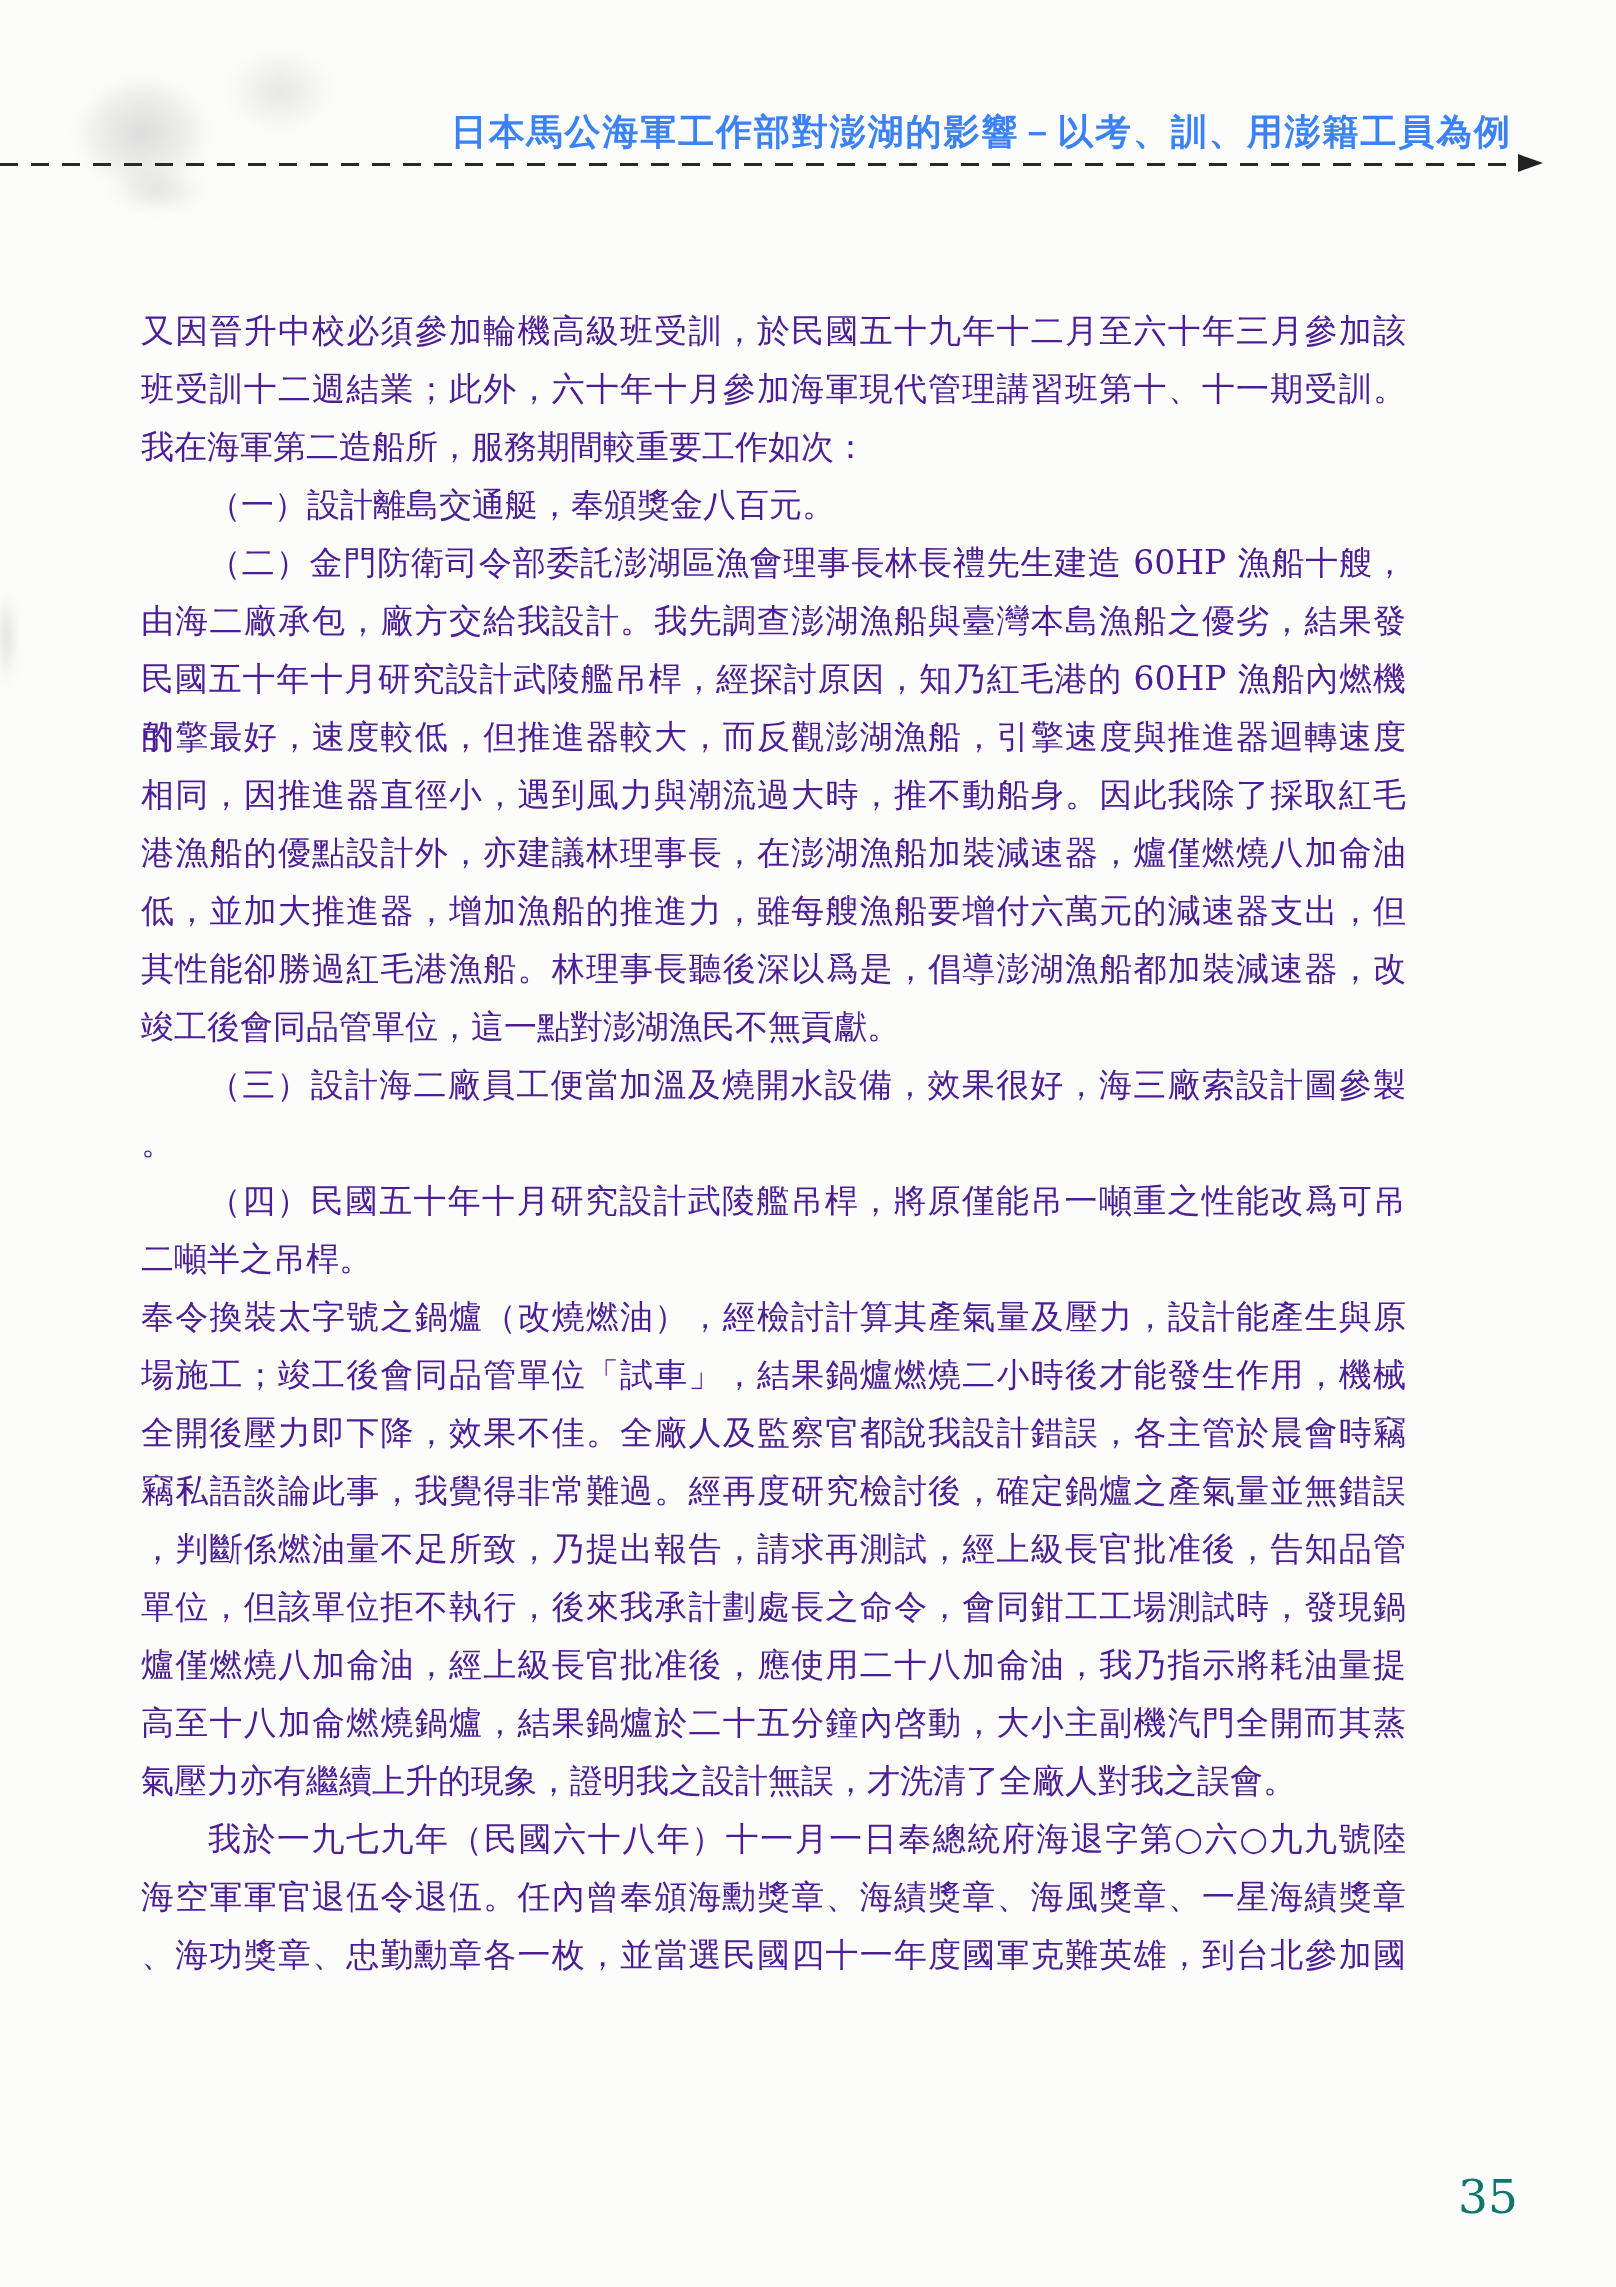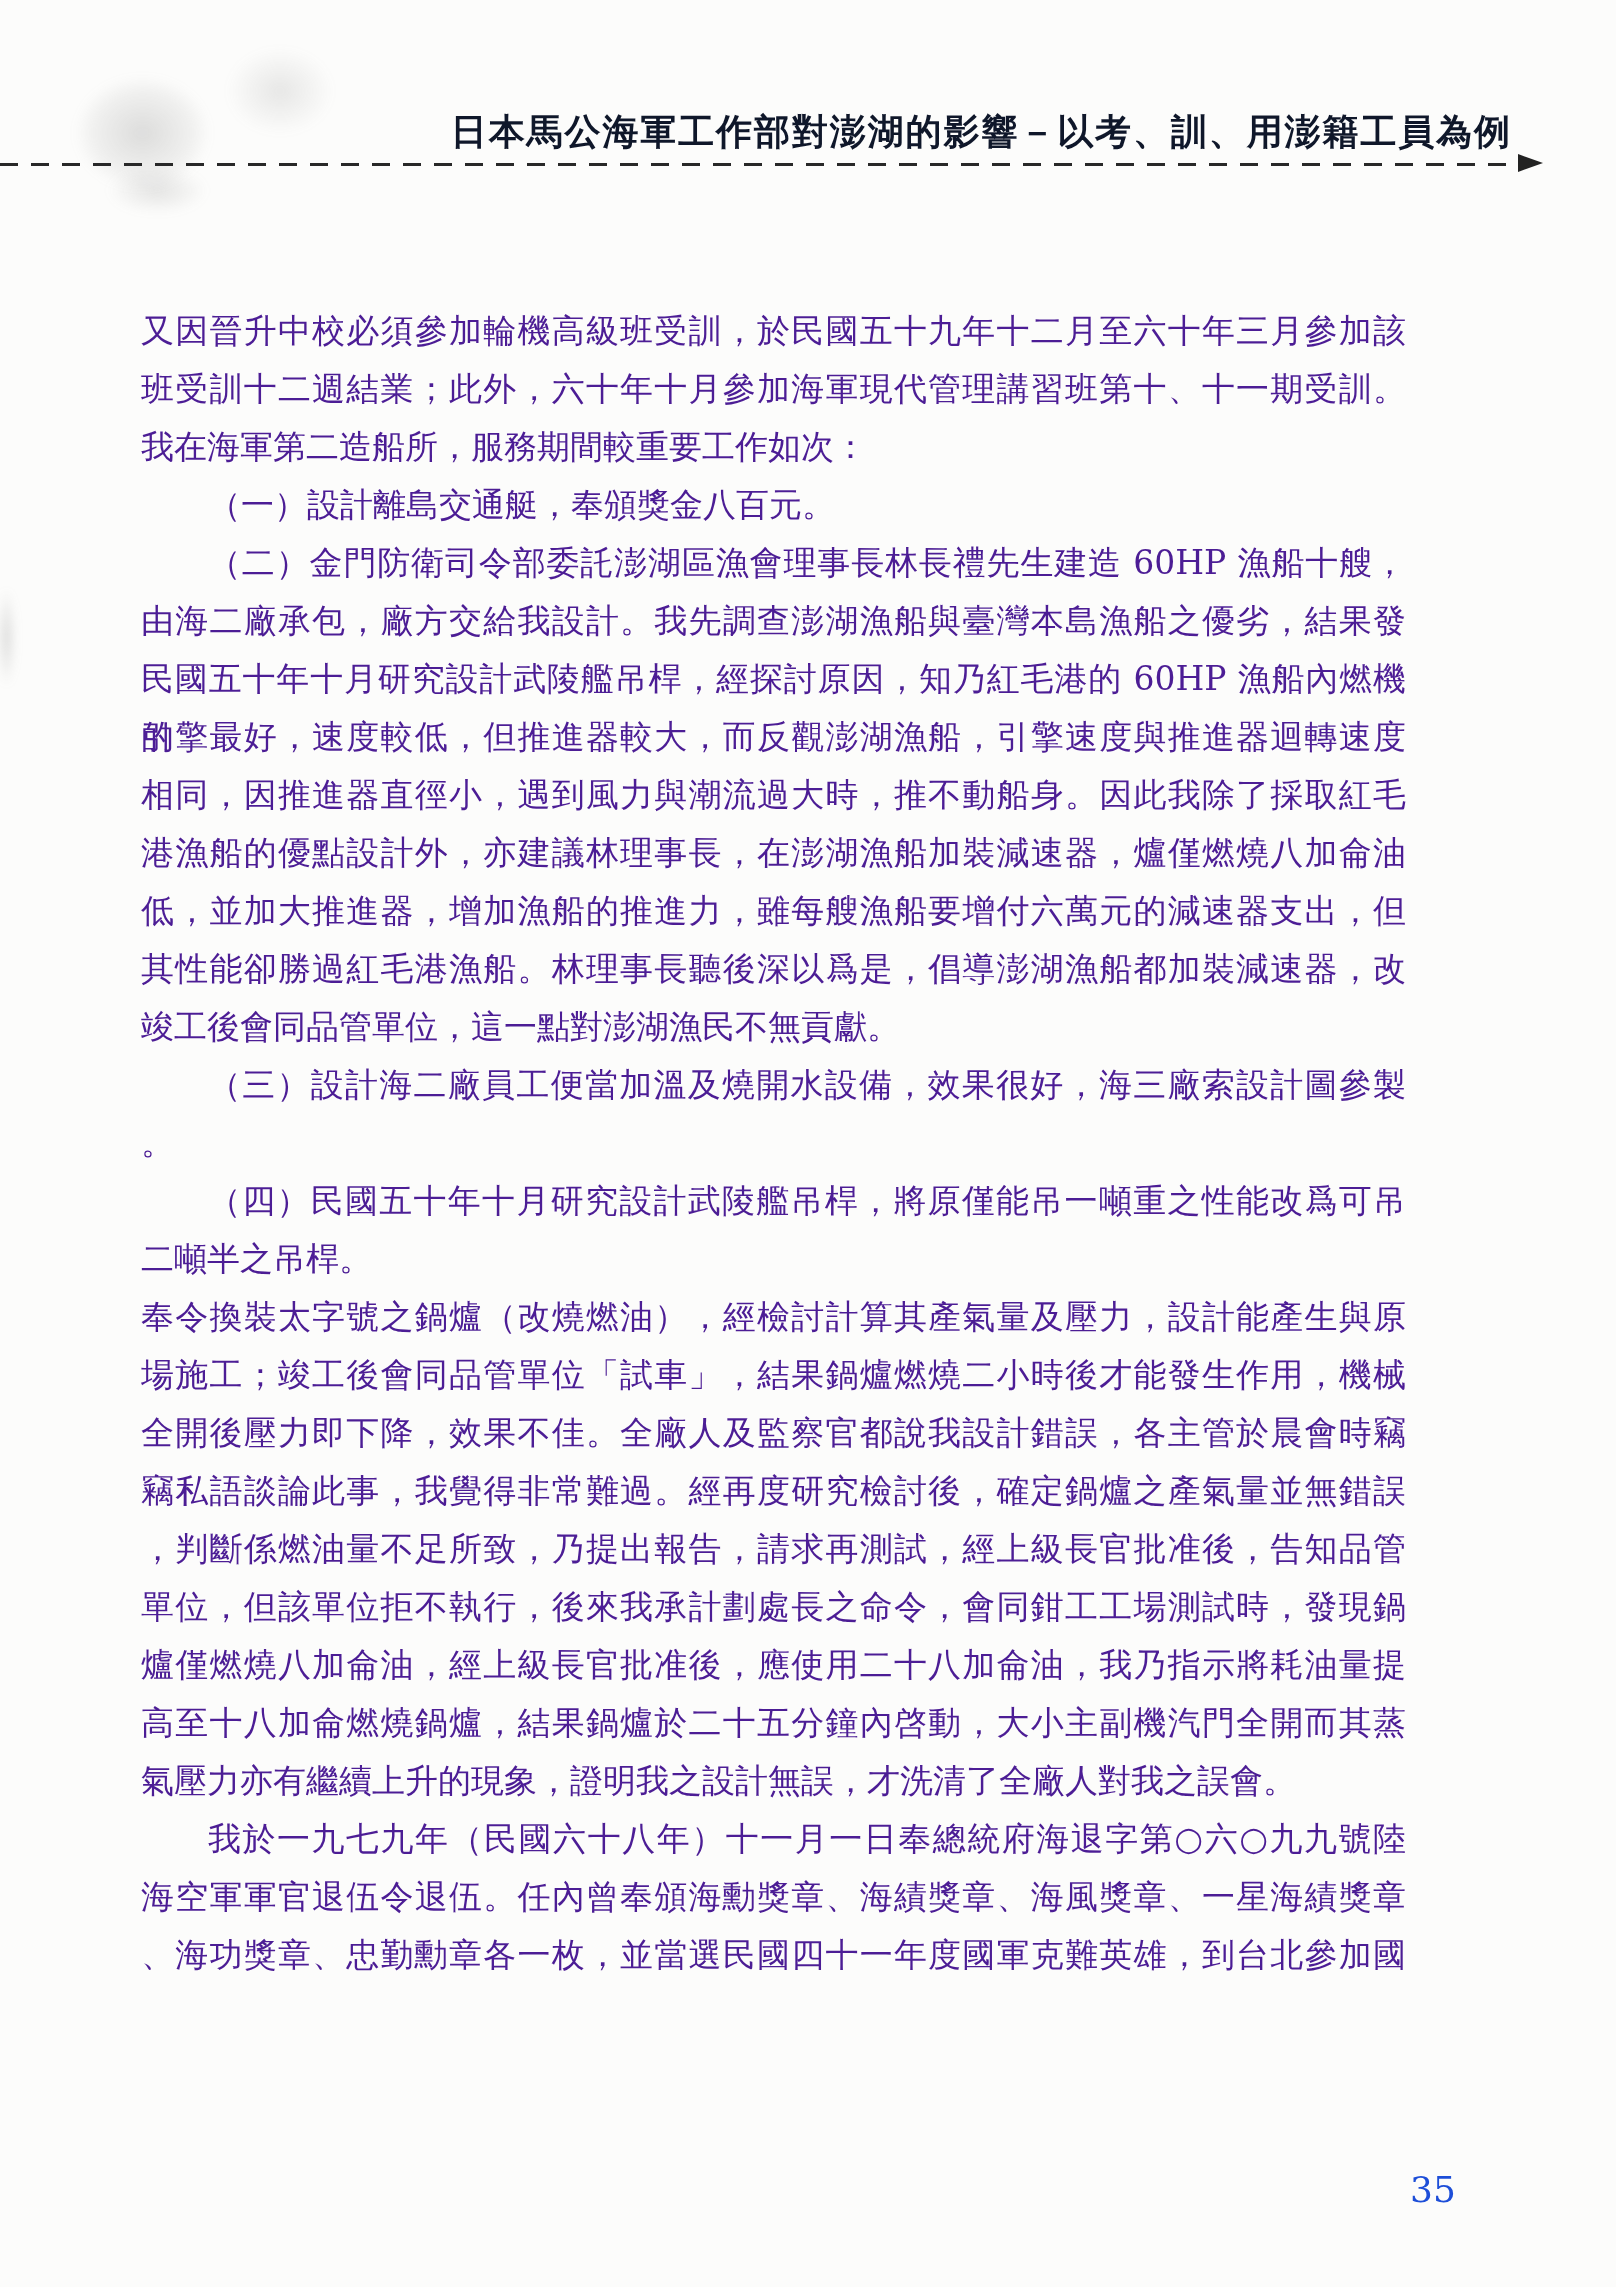--- a/index.html
+++ b/index.html
@@ -22,21 +22,21 @@
   .smudge.s4{left:-5.7px;top:571px;width:25px;height:133px;
     background:radial-gradient(closest-side,rgba(120,120,120,.25),transparent 75%);}
   
   .running-title{
     position:absolute;
     top:112px;right:105px;
     font-family:"DejaVu Sans","Liberation Sans",sans-serif;
     font-weight:700;
     font-size:36px;line-height:40px;
     letter-spacing:1.9px;
-    color:#0f172a;
+    color:#3b82f6;
     white-space:nowrap;
   }
   .rule{
     position:absolute;
     left:0;top:163px;
     width:1522px;height:2.9px;
     background:repeating-linear-gradient(to right,#282828 0 18px,transparent 18px 31px);
   }
   .rule-arrow{
     position:absolute;
@@ -60,24 +60,24 @@
     line-height:58px;
     text-align:justify;
     text-align-last:justify;
     overflow:visible;
   }
   .ln.no-j{text-align-last:left;}
   .ln.ind{text-indent:67px;}
   
   .page-number{
     position:absolute;
-    left:1410px;top:2169px;
+    left:1458px;top:2169px;
     font-family:"DejaVu Serif","Liberation Serif",serif;
-    font-size:36px;
-    color:#1d4ed8;
+    font-size:47px;
+    color:#0f766e;
   }
 </style>
 </head>
 <body>
 
 <div class="page">
 
   <div class="smudge s1"></div>
   <div class="smudge s2"></div>
   <div class="smudge s3"></div>

